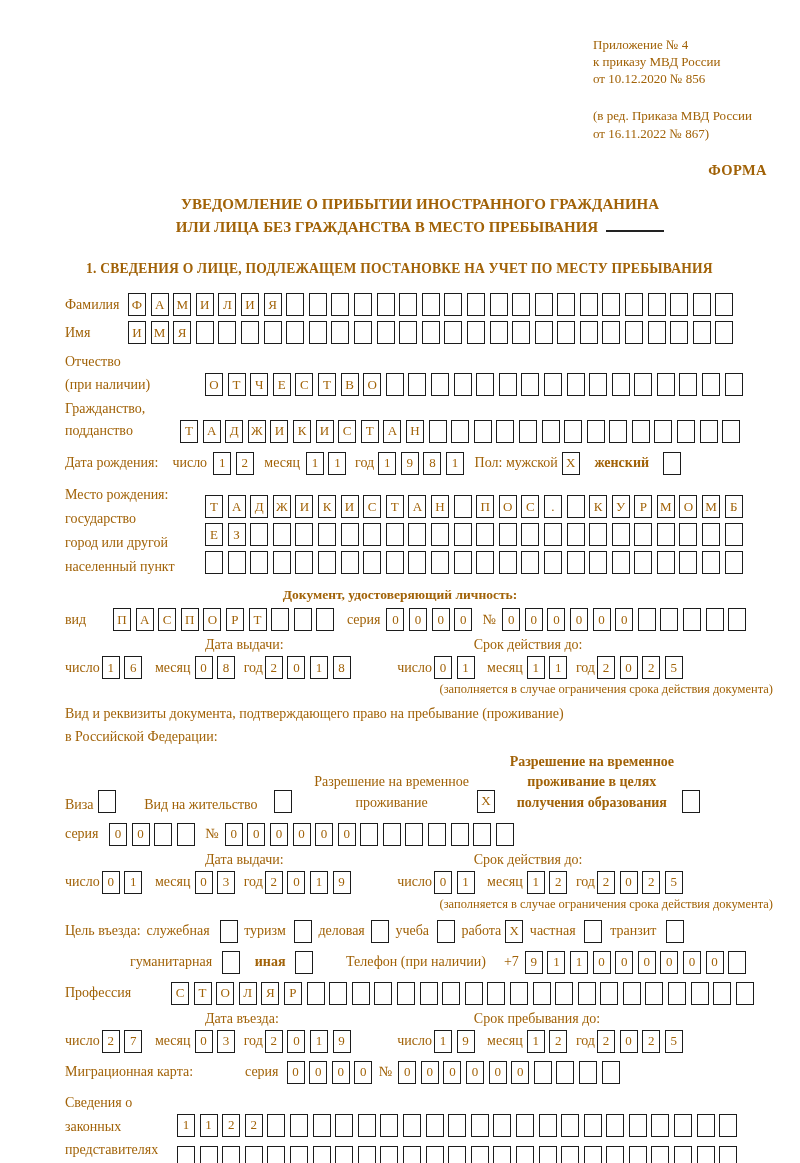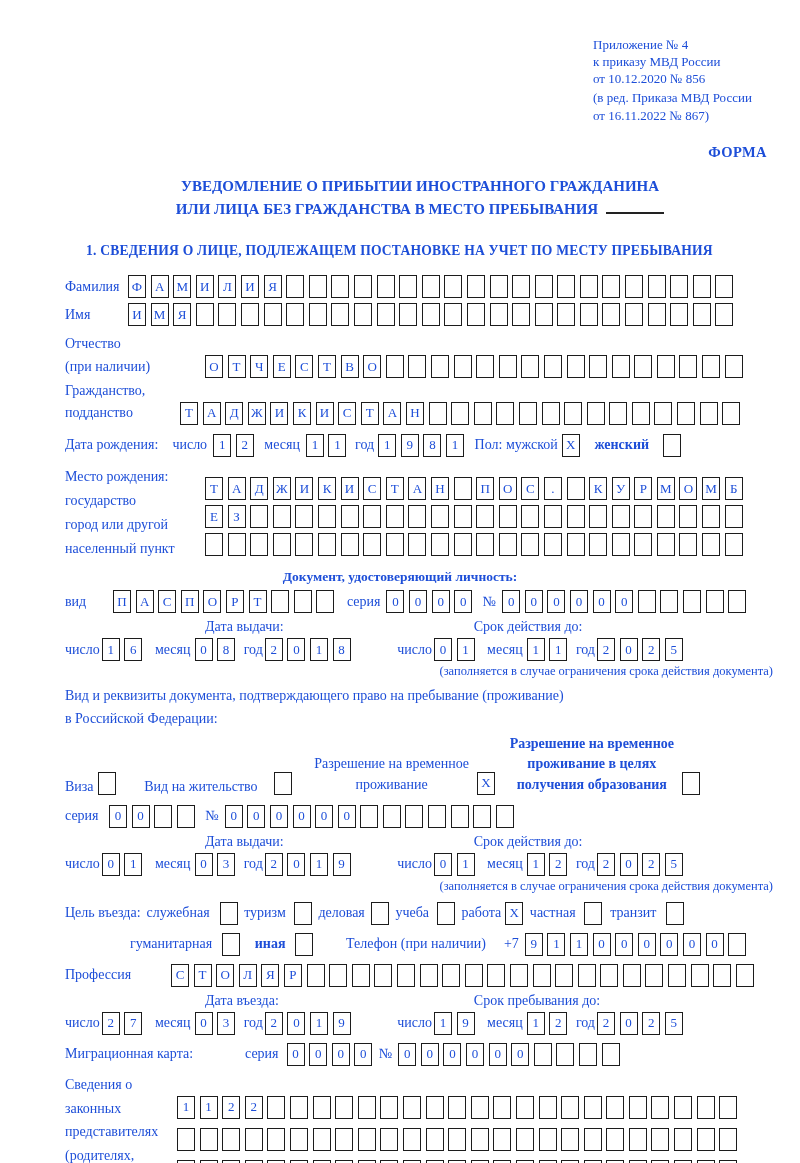--- a/index.html
+++ b/index.html
@@ -1,22 +1,22 @@
 <!DOCTYPE html>
 <html><head>
 <meta charset="utf-8">
 <style>
   html,body{margin:0;padding:0;background:#e8e8e8;}
   .page{
     width:800px;height:1163px;box-sizing:border-box;background:#ffffff;
     padding:36px 25px 0 65px;position:relative;
-    font-family:"Liberation Serif","DejaVu Serif",serif;color:#1d4ed8;
+    font-family:"Liberation Serif","DejaVu Serif",serif;color:#a16207;
   }
   .annex{margin-left:auto;width:182px;font-size:13px;line-height:1.32;}
-  .annex .amend{margin-top:2px;}
+  .annex .amend{margin-top:20px;}
   .forma{ text-align:right; font-weight:bold; font-size:14.5px; margin:20px 8px 0 0; letter-spacing:.4px;}
   .title{ text-align:center; font-weight:bold; font-size:15px; line-height:1.55; margin-top:14px;}
   .title .uline{display:inline-block;width:58px;border-bottom:2px solid #222;height:14px;margin-left:8px;}
   .sec-head{font-weight:bold;font-size:13.6px;margin-top:22px;letter-spacing:.2px;margin-left:21px;}
   .row{display:flex;align-items:center;margin-top:5px;}
   .row-top{display:flex;align-items:flex-end;margin-top:5px;}
   .lbl{font-size:14px;white-space:nowrap;}
   .boxes{display:flex;flex-wrap:nowrap;}
   .cell{
     width:16px;height:21px;border:1.6px solid #1c1c1c;margin-right:4.6px;

